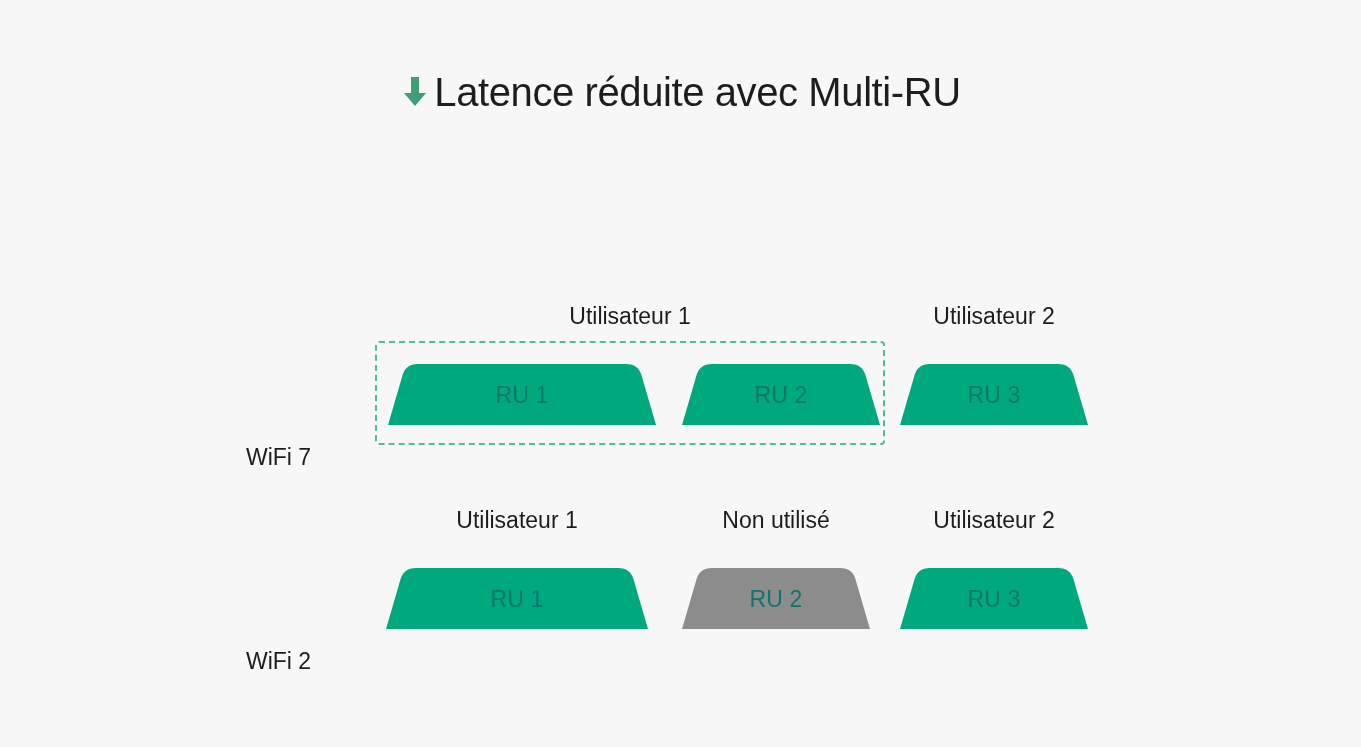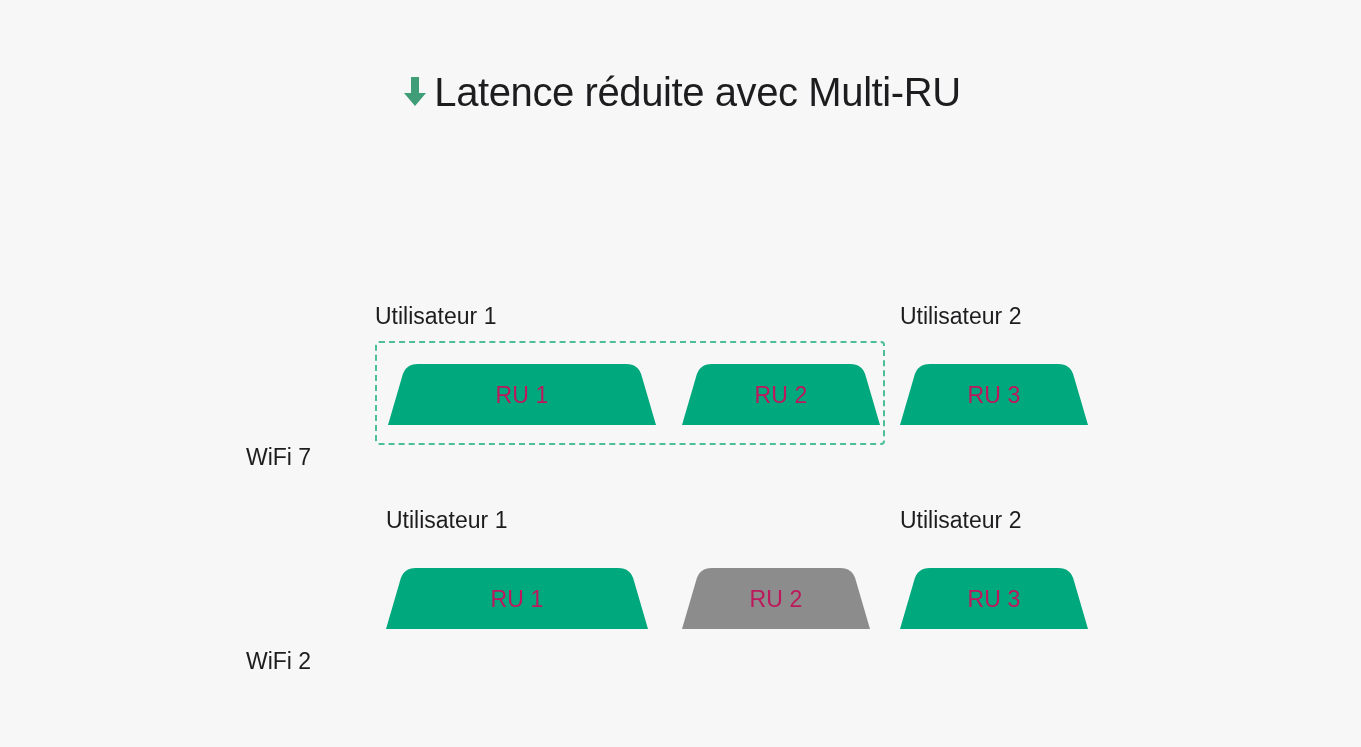--- a/index.html
+++ b/index.html
@@ -38,28 +38,28 @@
     position:absolute;
     border:2px dashed #4dbf96;
     border-radius:4px;
     background:transparent;
   }
 
   
   .ru-block { position:absolute; }
   .ru-caption {
     position:absolute; left:0; width:100%;
-    font-size:23px; color:#1d1d1f;
+    text-align:center; font-size:23px; color:#1d1d1f;
     white-space:nowrap;
   }
   .ru-shape { position:absolute; left:0; width:100%; }
   .ru-shape svg { display:block; width:100%; height:100%; }
   .ru-text {
     position:absolute; left:0; width:100%;
-    text-align:center; color:#be185d;
+    text-align:center; color:#0f766e;
     font-size:23px; font-weight:400;
     letter-spacing:0.2px;
     pointer-events:none;
   }
 </style>
 </head>
 <body>
 
 <div id="stage">
 
@@ -117,20 +117,21 @@
       <div class="ru-caption" style="top:-60px;">Utilisateur 1</div>
       <div class="ru-shape" style="top:0; height:62px;">
         <svg viewBox="0 0 262 62" preserveAspectRatio="none">
           <path d="M0,62 L14,14 Q17,1 30,1 L232,1 Q245,1 248,14 L262,62 Z" fill="#00a87d"></path>
         </svg>
       </div>
       <div class="ru-text" style="top:19px;">RU 1</div>
     </div>
 
     <div class="ru-block" style="left:682px; top:33px; width:188px; height:62px;">
+      <div class="ru-caption" style="top:-60px;">Non utilisé</div>
       <div class="ru-shape" style="top:0; height:62px;">
         <svg viewBox="0 0 188 62" preserveAspectRatio="none">
           <path d="M0,62 L14,14 Q17,1 30,1 L158,1 Q171,1 174,14 L188,62 Z" fill="#8c8c8c"></path>
         </svg>
       </div>
       <div class="ru-text" style="top:19px;">RU 2</div>
     </div>
 
     <div class="ru-block" style="left:900px; top:33px; width:188px; height:62px;">
       <div class="ru-caption" style="top:-60px;">Utilisateur 2</div>

